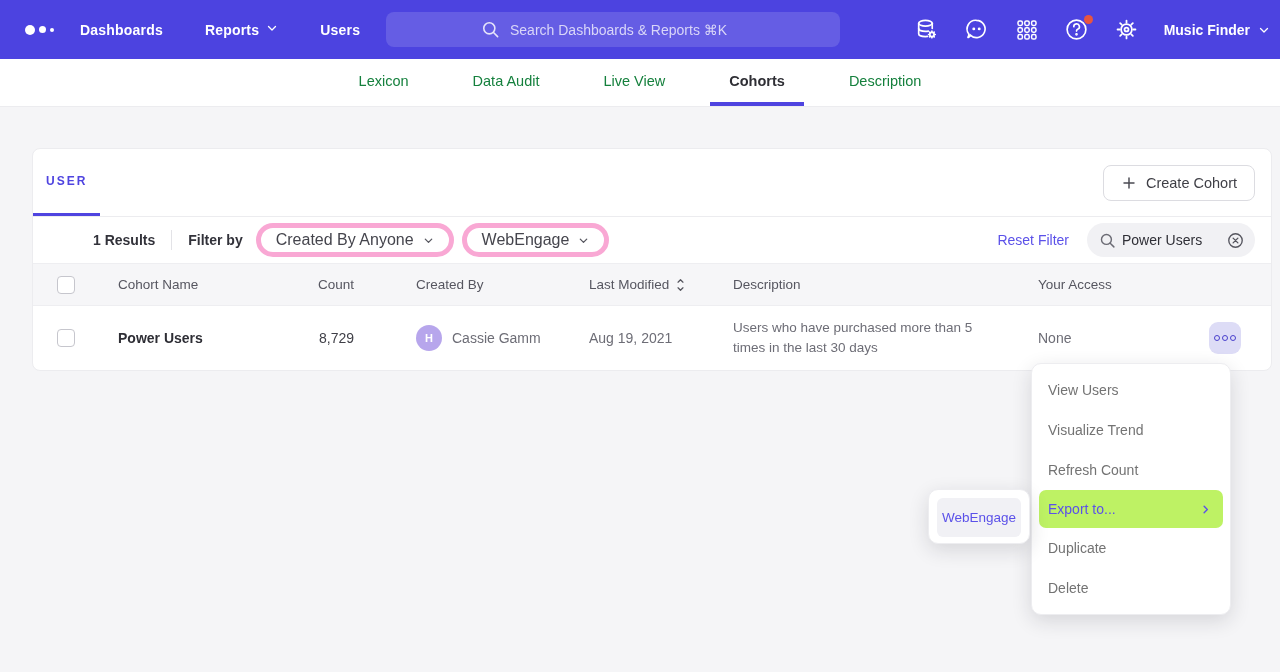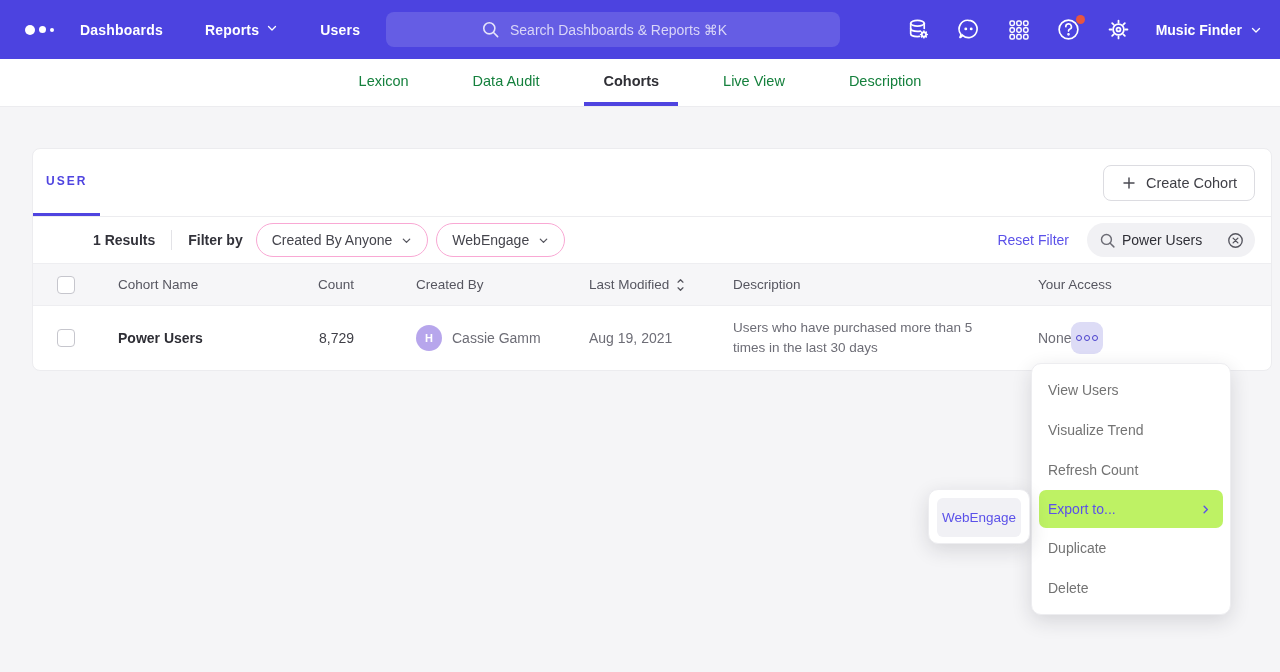--- a/index.html
+++ b/index.html
@@ -11,21 +11,21 @@
   .logo { display:flex; align-items:center; gap:4px; margin:0 0 0 25px; width:55px; }
   .logo i { background:#fff; border-radius:50%; display:block; }
   .logo i:nth-child(1){width:10px;height:10px;} .logo i:nth-child(2){width:7px;height:7px;} .logo i:nth-child(3){width:4px;height:4px;}
   .tb-nav { display:flex; align-items:center; gap:42px; }
   .tb-item { color:#ffffff; font-size:14px; font-weight:700; letter-spacing:.2px; display:flex; gap:7px; cursor:pointer; }
   .tb-search { position:absolute; left:386px; top:12px; width:454px; height:35px; border-radius:8px;
     background:rgba(255,255,255,0.14); display:flex; align-items:center; justify-content:center; gap:10px; }
   .tb-search input { background:transparent; border:none; outline:none; color:#e9e7fb; font-size:14px;
     font-family:"Liberation Sans",sans-serif; width:235px; }
   .tb-search input::placeholder { color:#d9d6f8; opacity:1; }
-  .tb-right { position:absolute; right:18px; top:0; height:59px; display:flex; align-items:center; gap:24px; }
+  .tb-right { position:absolute; right:10px; top:0; height:59px; display:flex; align-items:center; gap:24px; }
   .tb-ico { width:26px; height:26px; display:flex; align-items:center; justify-content:center; position:relative; cursor:pointer; }
   .tb-ico svg { display:block; }
   .notif-dot { position:absolute; top:-2px; right:-3px; width:9px; height:9px; border-radius:50%; background:#e8553f; }
   .workspace { color:#fff; font-size:14px; font-weight:700; display:flex; align-items:center; gap:8px; cursor:pointer; }
 
   
   .tabstrip { height:48px; background:#fff; border-bottom:1px solid #ececef; display:flex; justify-content:center; gap:26px; }
   .tab { height:100%; display:flex; align-items:center; padding:0 19px; font-size:14.5px; color:#15803d;
     border-bottom:4px solid transparent; cursor:pointer; }
   .tab.active { color:#2f2f35; font-weight:700; border-bottom-color:#4f44e0; }
@@ -37,22 +37,22 @@
   .user-tab { height:100%; display:flex; align-items:center; padding:0 13px; border-bottom:3px solid #4f44e0;
     color:#4f44e0; font-size:12px; font-weight:700; letter-spacing:2px; cursor:pointer; }
   .create-btn { margin-left:auto; margin-right:16px; display:flex; align-items:center; gap:9px;
     border:1px solid #dcdce1; border-radius:8px; padding:9px 17px; background:#fff;
     font-size:14.5px; font-weight:500; color:#3f3f46; cursor:pointer; font-family:"Liberation Sans",sans-serif;text-align:right; }
 
   .filter-row { height:46px; display:flex; align-items:center; padding-left:60px; }
   .results { font-size:14px; font-weight:700; color:#32323a; }
   .vdiv { width:1px; height:20px; background:#e3e3e7; margin:0 16px; }
   .filter-by { font-size:14px; font-weight:700; color:#32323a; margin-right:13px; }
-  .pill { display:flex; align-items:center; gap:9px; border:1px solid #f9a8d4; border-radius:18px;
-    height:34px; padding:0 15px; font-size:14px; font-weight:500; color:#45454d; margin-right:8px; cursor:pointer; background:#fff; }
+  .pill { display:flex; align-items:center; gap:9px; border:5px solid #f9a8d4; border-radius:18px;
+    height:34px; padding:0 15px; font-size:16px; font-weight:500; color:#45454d; margin-right:8px; cursor:pointer; background:#fff; }
   .reset { margin-left:auto; font-size:14px; font-weight:500; color:#5b51e9; cursor:pointer; }
   .search-pill { margin:0 16px 0 18px; width:168px; height:34px; border-radius:17px; background:#f1f1f4;
     display:flex; align-items:center; padding:0 10px 0 12px; }
   .search-pill input { flex:1; min-width:0; border:none; outline:none; background:transparent; margin:0 6px;
     font-size:14px; color:#2f2f36; font-family:"Liberation Sans",sans-serif; }
 
   .grid { display:grid; grid-template-columns:85px 161px 75px 235px 144px 305px 1fr; align-items:center; }
   .thead { height:43px; background:#f6f6f8; border-top:1px solid #eeeef1; border-bottom:1px solid #eeeef1;
     font-size:13.5px; color:#565660; }
   .cell-check { padding-left:24px; }
@@ -60,21 +60,21 @@
   .th-count,.td-count { text-align:right; }
   .th-created,.td-created { padding-left:62px; }
   .th-lastmod { display:flex; align-items:center; gap:7px; cursor:pointer; }
   .trow { height:64px; font-size:14px; color:#6d6d76; }
   .td-name { color:#2e2e35; font-weight:600; cursor:pointer; }
   .td-count { color:#3f3f47; }
   .td-created { display:flex; align-items:center; gap:10px; }
   .avatar { width:26px; height:26px; border-radius:50%; background:#b7a6ec; color:#fff; font-size:11px;
     font-weight:700; display:flex; align-items:center; justify-content:center; }
   .td-desc { font-size:13.5px; line-height:1.45; padding-right:52px; }
-  .td-access { display:flex; align-items:center; justify-content:flex-start; padding-right:30px; }
+  .td-access { display:flex; align-items:center; justify-content:space-between; padding-right:30px; }
   .kebab { width:32px; height:32px; border-radius:9px; background:#dddcf6; display:flex; align-items:center;
     justify-content:center; gap:2px; cursor:pointer; }
   .kebab i { width:6px; height:6px; border:1.7px solid #4a41cd; border-radius:50%; display:block; }
 
   
   .menu { position:absolute; left:1031px; top:363px; width:200px; background:#fff; border:1px solid #ededf0;
     border-radius:10px; box-shadow:0 6px 20px rgba(25,25,40,0.14); padding:6px 0; z-index:5; }
   .menu li { list-style:none; height:40px; display:flex; align-items:center; padding:0 16px;
     font-size:14px; color:#737373; cursor:pointer; }
   .menu li.hl { margin:0 7px; padding:0 12px 0 9px; height:38px; background:#bef264; border-radius:7px;
@@ -168,22 +168,22 @@
       <svg width="12" height="12" viewBox="0 0 24 24" fill="none" stroke="#fff" stroke-width="2.6" stroke-linecap="round" stroke-linejoin="round">
           <polyline points="5 9 12 16 19 9"></polyline>
         </svg>
     </div>
   </div>
 </header>
 
 <nav class="tabstrip">
   <div class="tab">Lexicon</div>
   <div class="tab">Data Audit</div>
+  <div class="tab">Live View</div>
   <div class="tab active">Cohorts</div>
-  <div class="tab">Live View</div>
   <div class="tab">Description</div>
 </nav>
 
 <section class="card">
 
   <div class="user-strip">
     <div class="user-tab">USER</div>
     <button class="create-btn">
       <svg width="16" height="16" viewBox="0 0 24 24" fill="none" stroke="#4a4a52" stroke-width="2.2" stroke-linecap="round">
           <path d="M12 4.5v15M4.5 12h15"></path>

